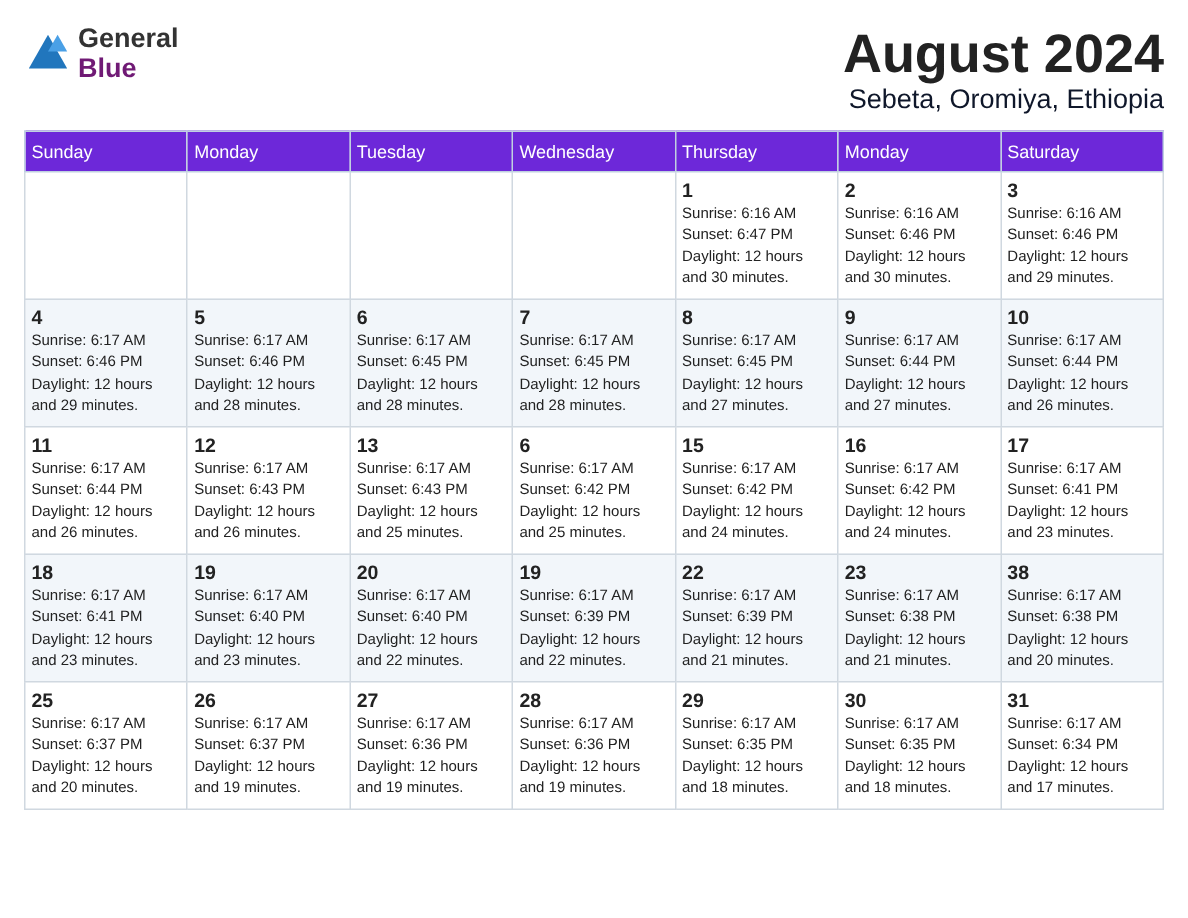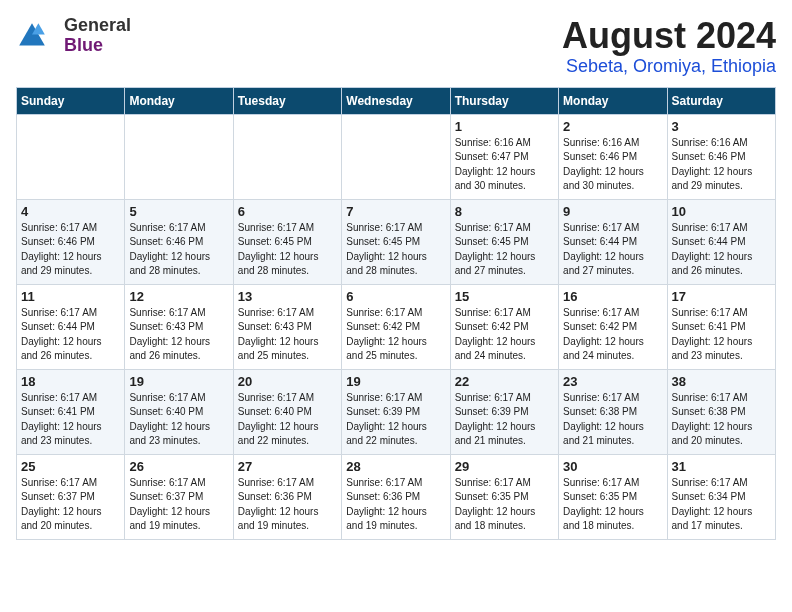--- a/index.html
+++ b/index.html
@@ -12,21 +12,21 @@
     }
     .header {
       display: flex;
       justify-content: space-between;
       align-items: flex-start;
       margin-bottom: 10px;
     }
     .logo {
       display: flex;
       align-items: center;
-      gap: 16px;
+      gap: 4px;
     }
     .logo-text {
       font-size: 18px;
       font-weight: bold;
       line-height: 1.1;
     }
     .logo-general { color: #333; }
     .logo-blue { color: #701a75; }
     .logo-icon {
       width: 32px;
@@ -37,32 +37,32 @@
     }
     .title-block h1 {
       font-size: 36px;
       font-weight: bold;
       color: #222;
       line-height: 1.1;
     }
     .title-block h2 {
       font-size: 18px;
       font-weight: normal;
-      color: #1d4ed8;
+      color: #0f172a;
     }
     table {
       width: 100%;
       border-collapse: collapse;
       table-layout: fixed;
     }
     thead tr th {
-      background-color: #0c4a6e;
+      background-color: #6d28d9;
       color: #fff;
       font-size: 12px;
-      font-weight: bold;
+      font-weight: normal;
       padding: 6px 4px;
       text-align: left;
       border: 1px solid #c0d0e0;
     }
     tbody tr td {
       vertical-align: top;
       font-size: 10.5px;
       color: #222;
       padding: 4px 4px;
       border: 1px solid #d0d8e0;

